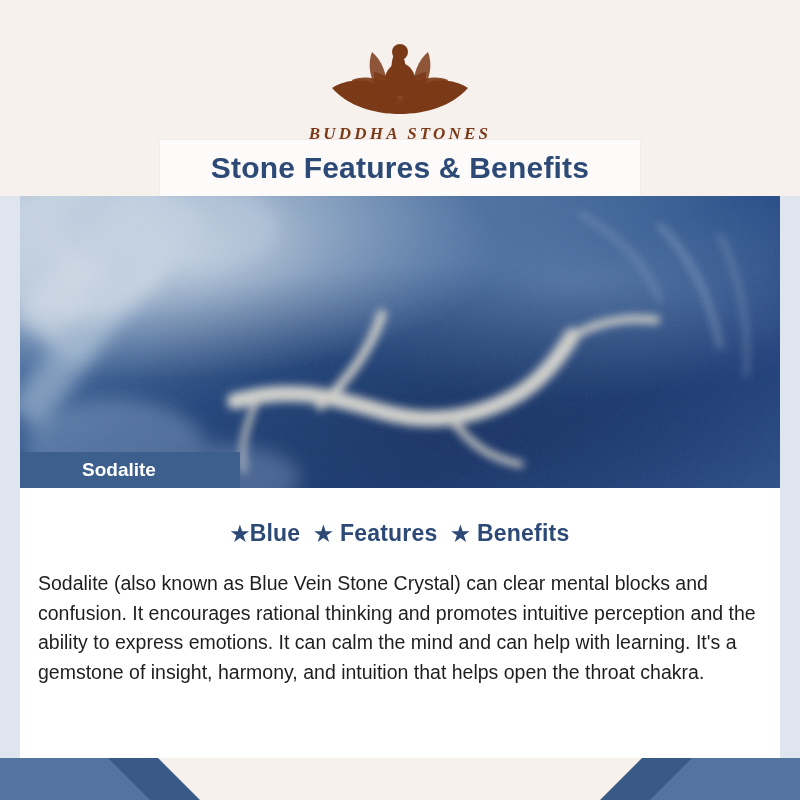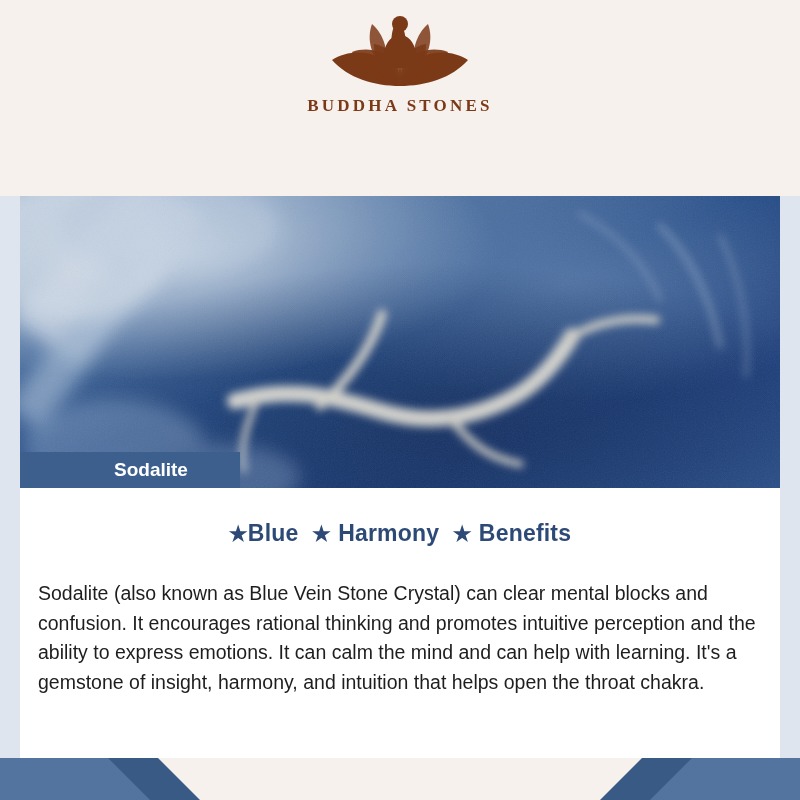--- a/index.html
+++ b/index.html
@@ -74,24 +74,25 @@
     position: absolute;
     top: 0;
     left: 0;
     width: 800px;
     height: 196px;
     background: #f7f1ee;
     z-index: 5;
   }
   #logo-wrap {
     position: absolute;
-    top: 2px;
+    top: 30px;
     left: 0;
     width: 800px;
     text-align: center;
+    font-style: italic;
   }
   #logo-mark {
     display: block;
     margin: 0 auto;
   }
   #brand-name {
     margin-top: 2px;
     font-size: 17px;
     letter-spacing: 3.2px;
     color: #7b3a17;
@@ -140,21 +141,21 @@
     height: 36px;
     background: #3d5f8e;
     display: flex;
     align-items: center;
     z-index: 6;
   }
   #stone-label-text {
     color: #ffffff;
     font-size: 19px;
     font-weight: bold;
-    padding-left: 94px;
+    padding-left: 62px;
   }
 
   
   #content {
     position: absolute;
     top: 488px;
     left: 20px;
     width: 760px;
     height: 270px;
     background: #ffffff;
@@ -165,21 +166,21 @@
     text-align: center;
     font-size: 23px;
     font-weight: bold;
     color: #2d4a77;
     letter-spacing: 0.2px;
   }
   #keywords .star { font-size: 21px; }
   #keywords .sep { display: inline-block; width: 7px; }
 
   #description {
-    margin: 32px 18px 0 18px;
+    margin: 22px 18px 0 18px;
     font-size: 19.5px;
     line-height: 1.52;
     color: #1e1e1e;
     text-align: left;
   }
 
   .band-left {
     position: absolute;
     left: 0;
     width: 20px;
@@ -233,20 +234,23 @@
           <g fill="#7b3a17">
             <circle cx="86" cy="22" r="8"></circle>
             <path d="M86 33 C78 33 72 40 70 50 C68 58 64 62 58 66 C64 70 72 70 78 66 L94 66 C100 70 108 70 114 66 C108 62 104 58 102 50 C100 40 94 33 86 33 Z"></path>
             <path d="M64 70 C72 76 100 76 108 70 C100 80 72 80 64 70 Z"></path>
           </g>
         </svg>
       </span>
       <div id="brand-name">BUDDHA STONES</div>
     </div>
 
+    <div id="title-band">
+      <div id="title-text">Stone Features &amp; Benefits</div>
+    </div>
   </div>
 
   <div id="photo">
     <svg width="760" height="292" viewBox="0 0 760 292" xmlns="http://www.w3.org/2000/svg">
       <defs>
         <linearGradient id="gBase" x1="0" y1="0" x2="1" y2="1">
           <stop offset="0%" stop-color="#9fb6d4"></stop>
           <stop offset="22%" stop-color="#5b80ae"></stop>
           <stop offset="48%" stop-color="#27508d"></stop>
           <stop offset="75%" stop-color="#1d3f7e"></stop>
@@ -319,19 +323,19 @@
     </svg>
   </div>
 
   <div id="stone-label">
     <span id="stone-label-text">Sodalite</span>
   </div>
 
   <div id="content">
     <div id="keywords">
       <span class="star">★</span><span>Blue</span><span class="sep"></span>
-      <span class="star">★</span><span class="sep"></span><span>Harmony</span><span class="sep"></span>
+      <span class="star">★</span><span class="sep"></span><span>Features</span><span class="sep"></span>
       <span class="star">★</span><span class="sep"></span><span>Benefits</span>
     </div>
     <p id="description">Sodalite (also known as Blue Vein Stone Crystal) can clear mental blocks and confusion. It encourages rational thinking and promotes intuitive perception and the ability to express emotions. It can calm the mind and can help with learning. It's a gemstone of insight, harmony, and intuition that helps open the throat chakra.</p>
   </div>
 
 </div>
 
 </body></html>

